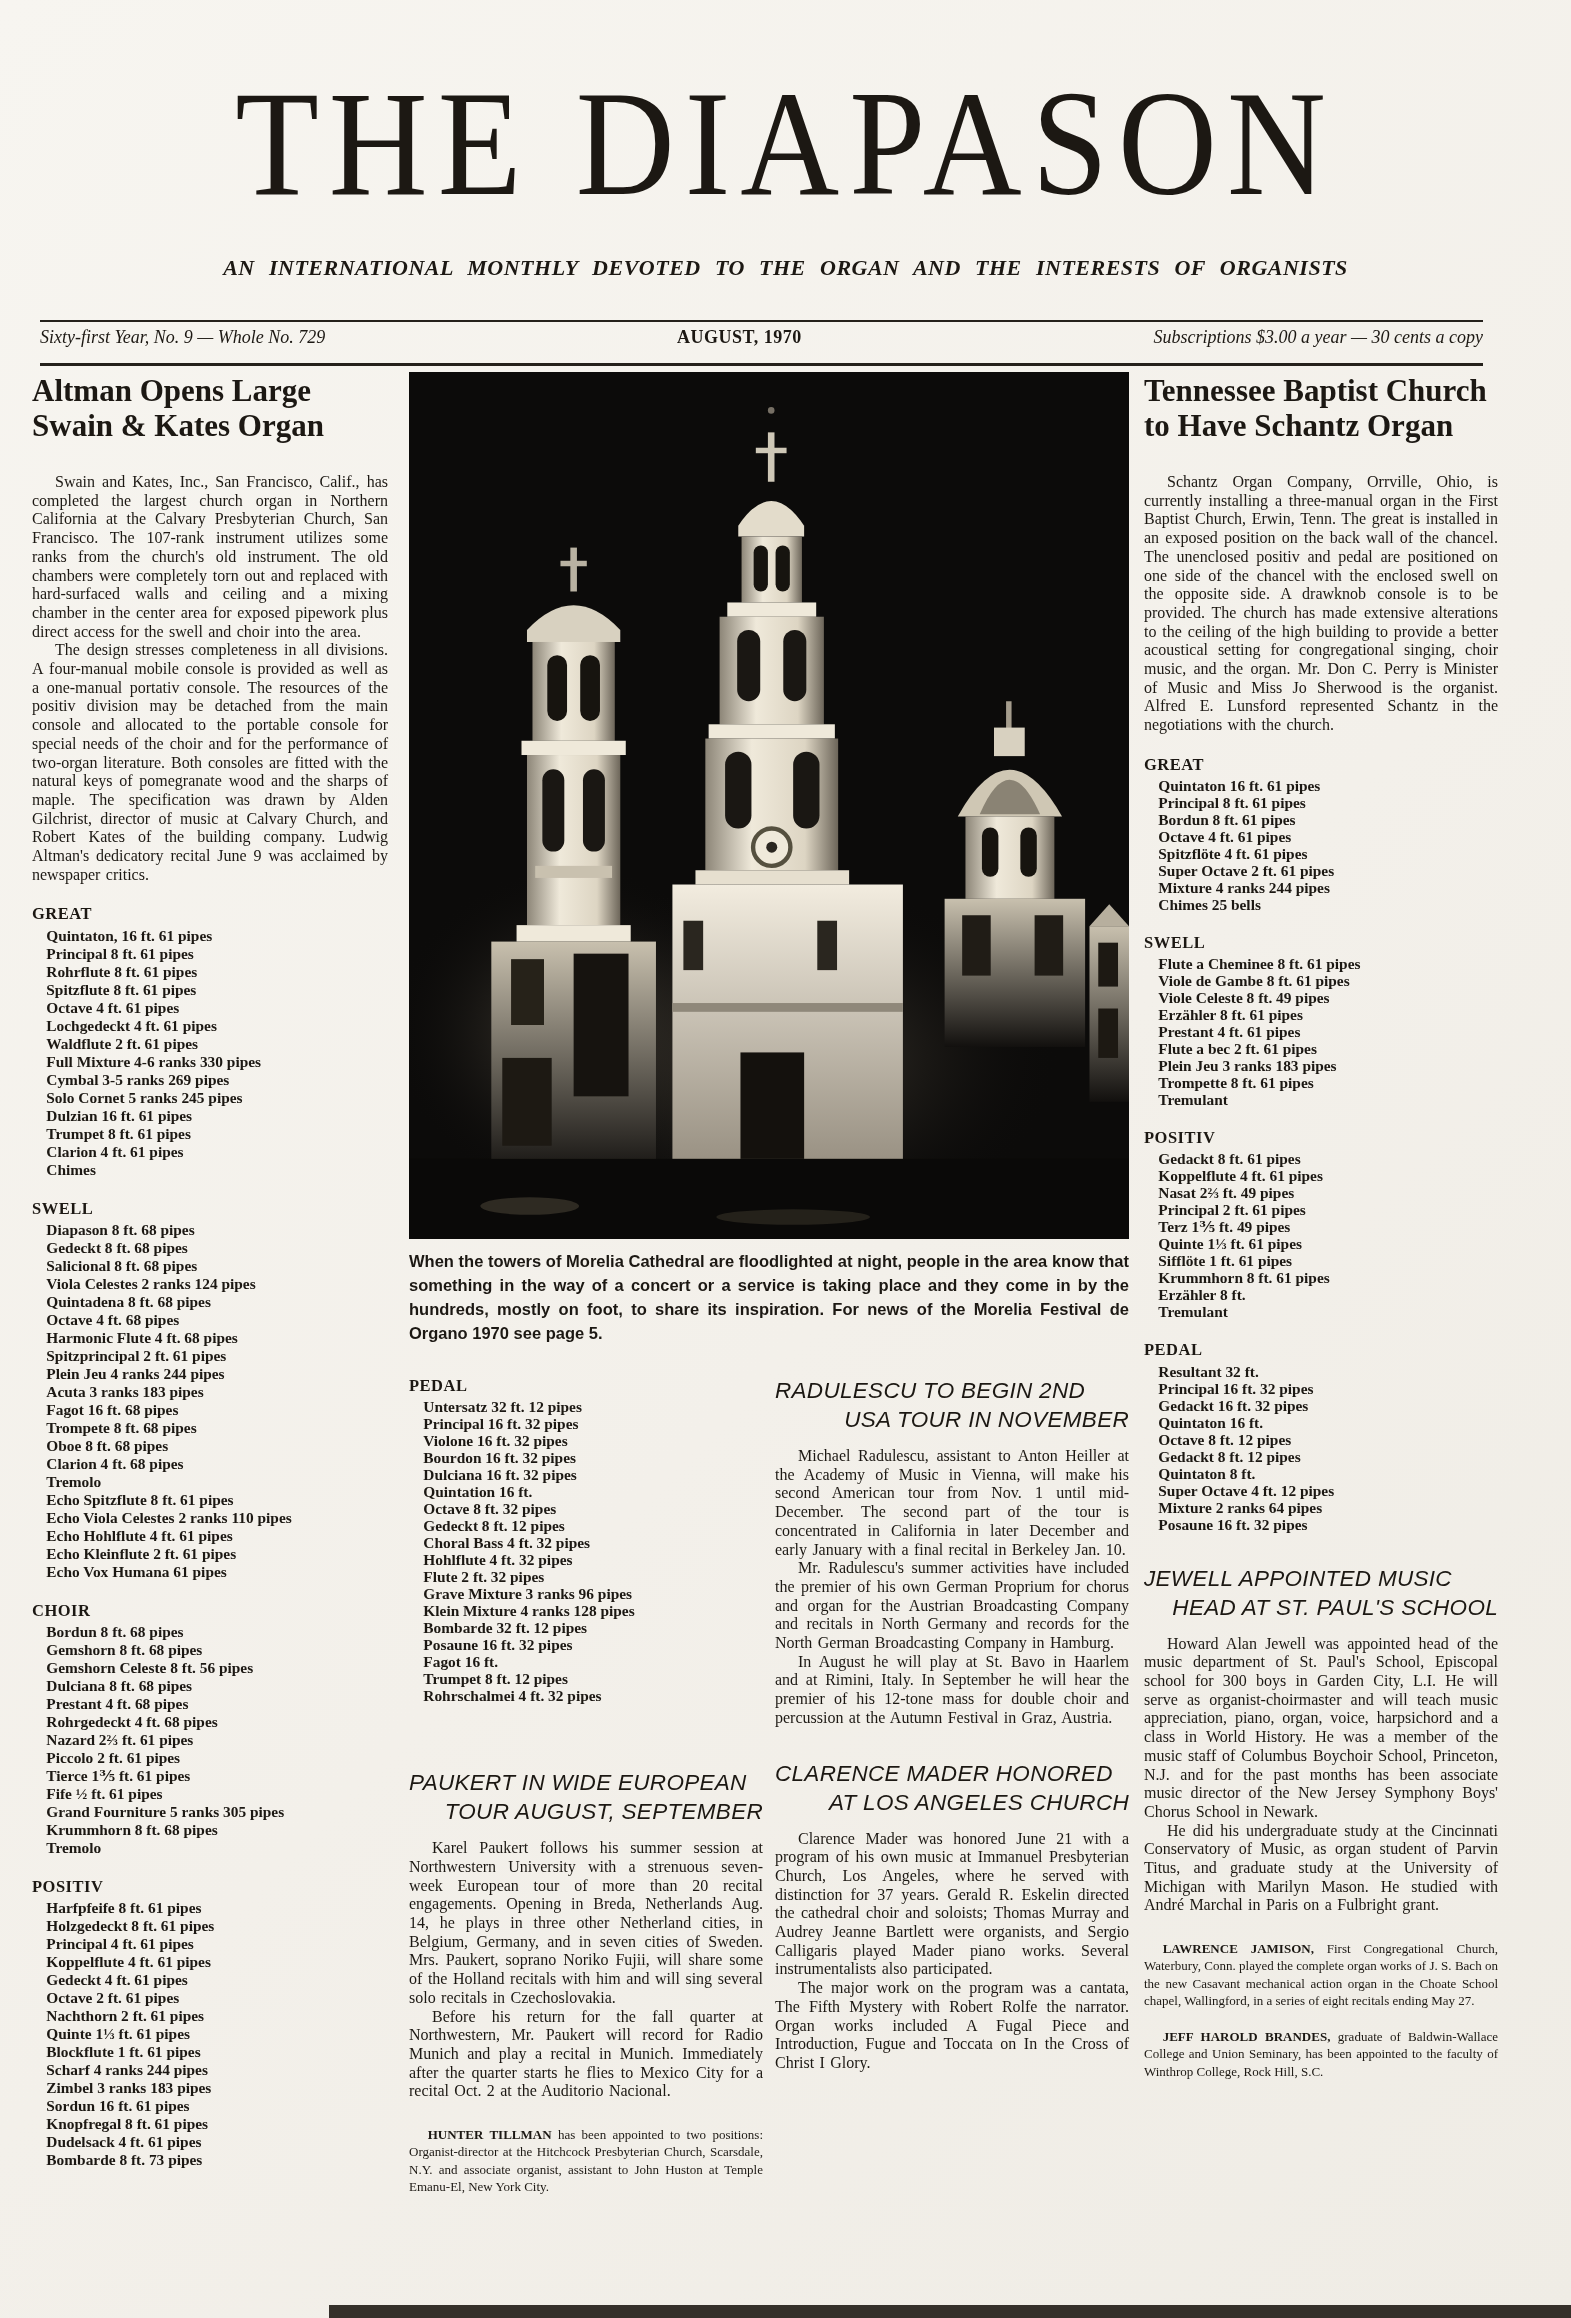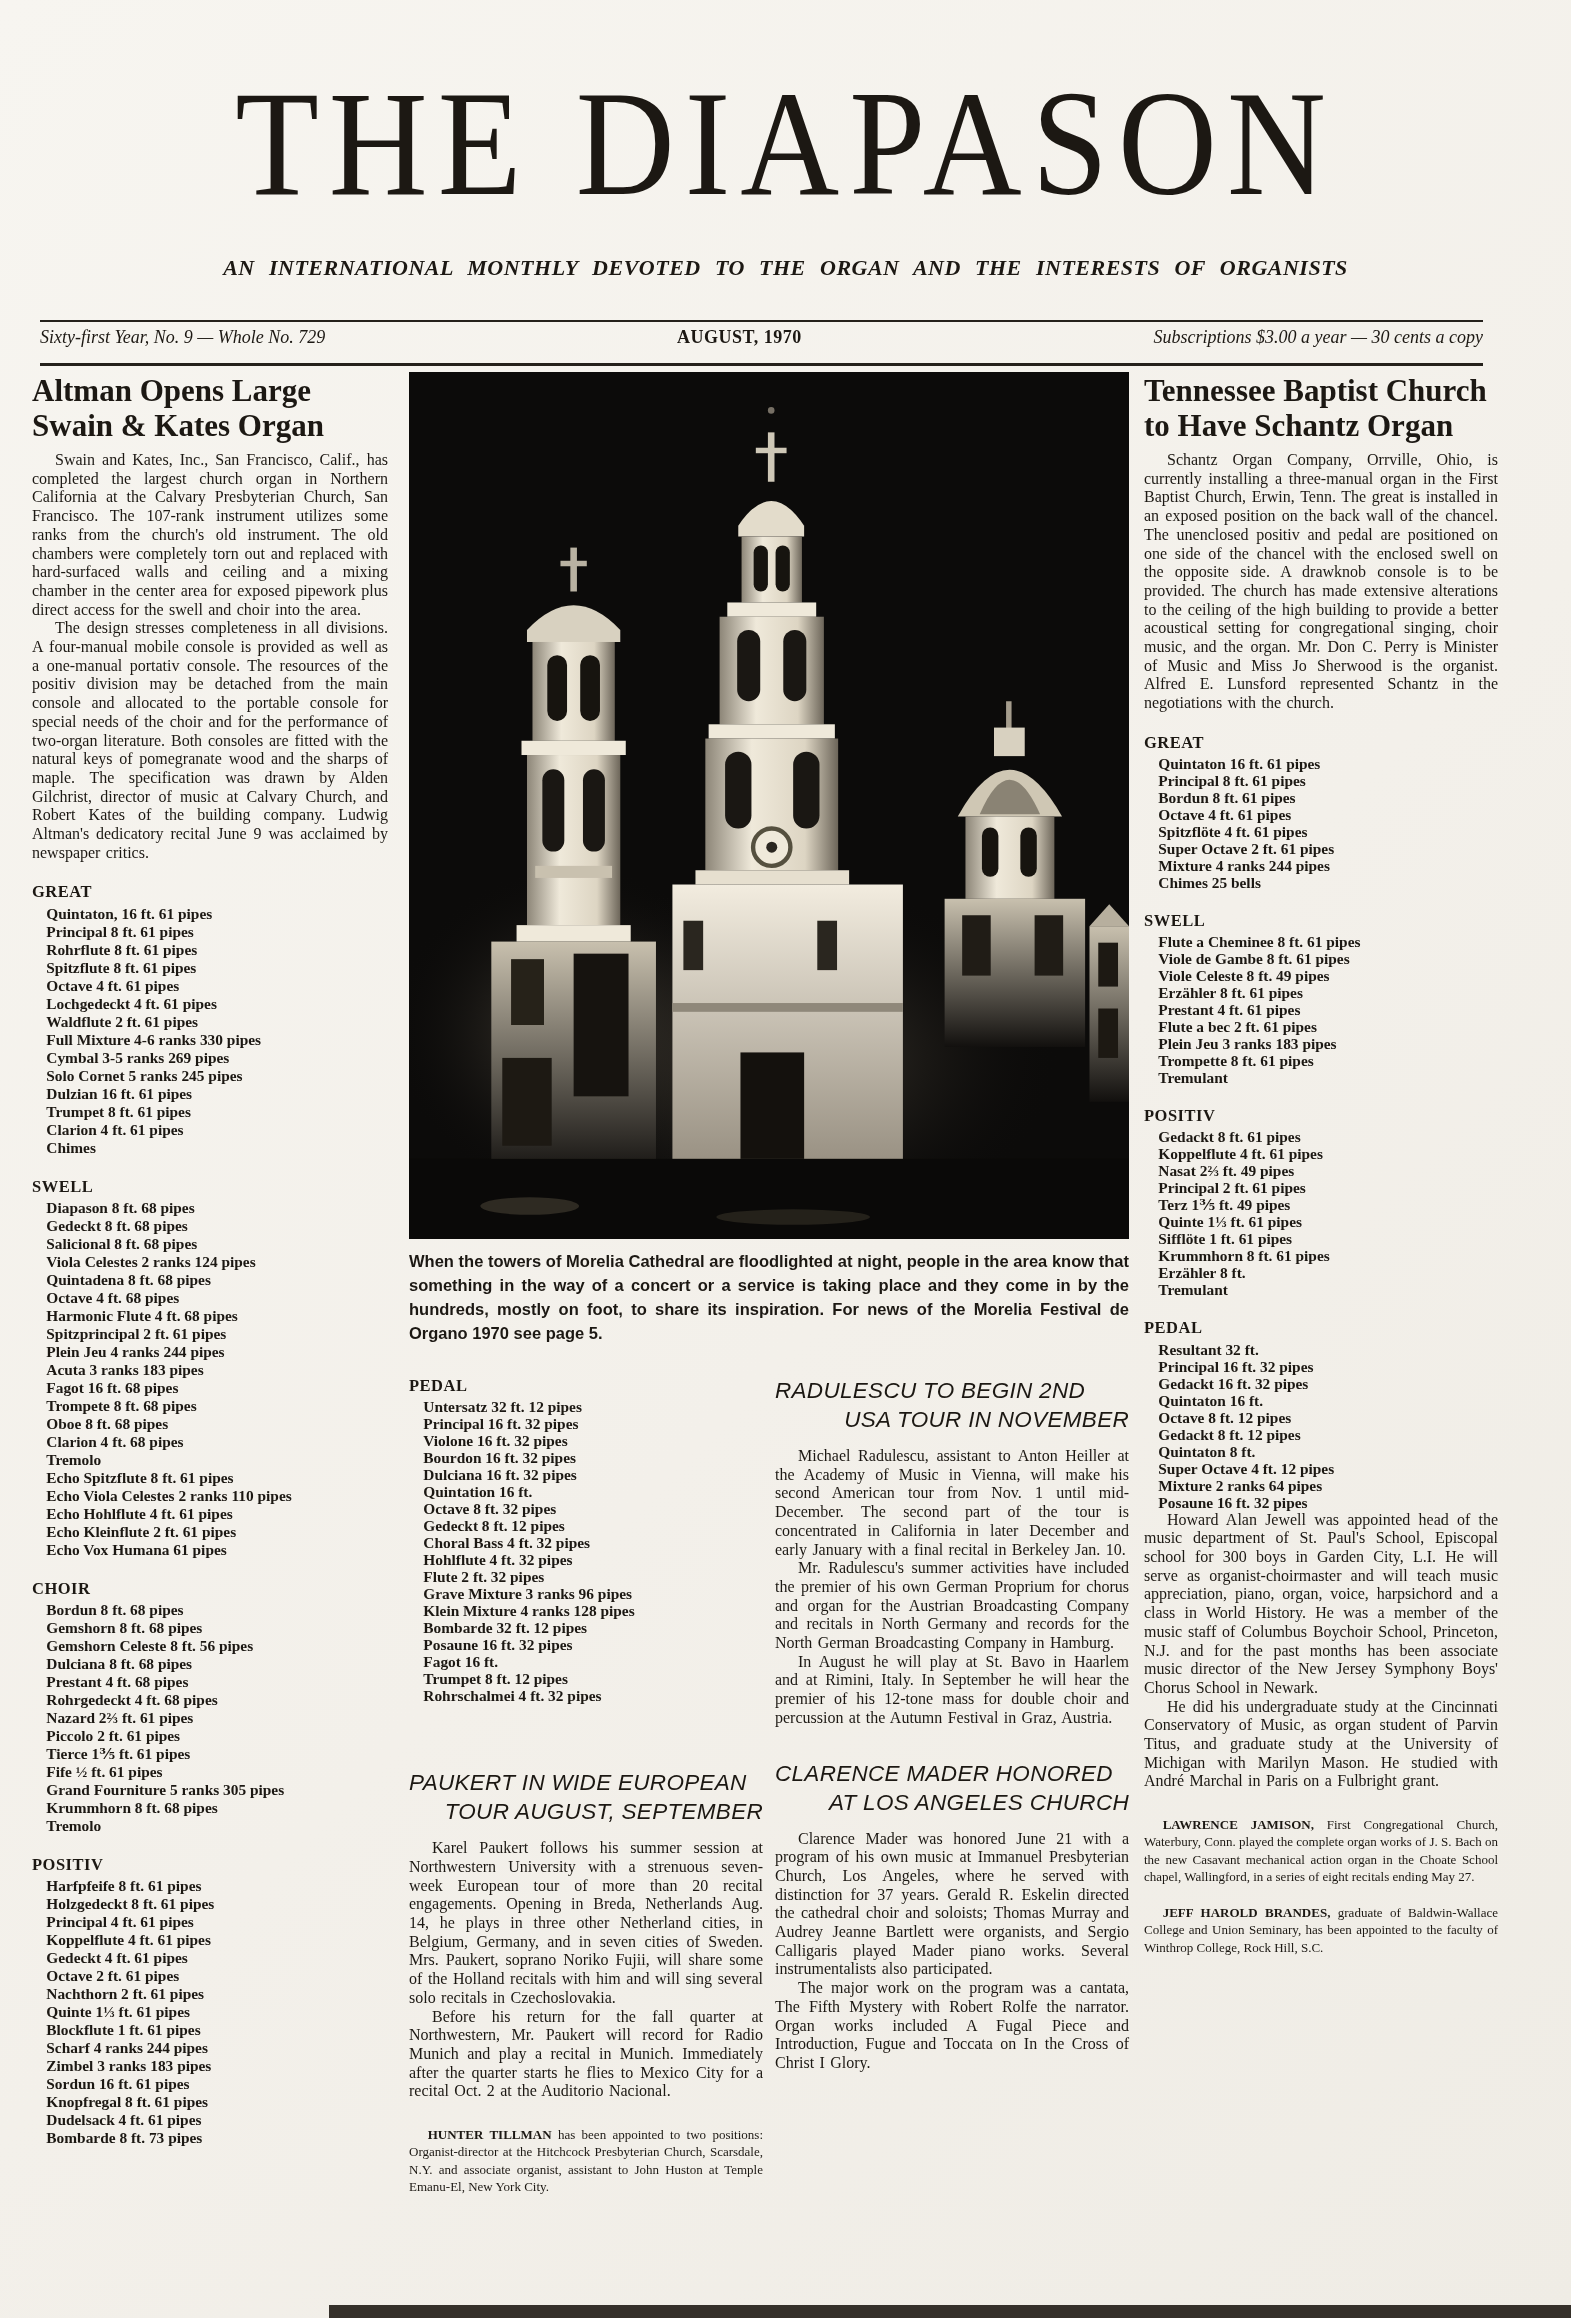--- a/index.html
+++ b/index.html
@@ -33,21 +33,21 @@
   .dateline .dl-left, .dateline .dl-right { font-style:italic; }
   .dateline .dl-center { font-weight:bold; letter-spacing:0.5px; }
   
   .col { position:absolute; text-align:justify; }
   #col-left     { left:32px;   top:373px;  width:356px; }
   #photo-block  { left:409px;  top:372px;  width:720px; }
   #col-midleft  { left:409px;  top:1376px; width:354px; }
   #col-midright { left:775px; top:1376px; width:354px; }
   #col-right    { left:1144px; top:373px;  width:354px; }
   
-  .art-headline { font-size:31px; font-weight:bold; line-height:35px; text-align:left; margin:0 0 8px 0; }
+  .art-headline { font-size:31px; font-weight:bold; line-height:35px; text-align:left; margin:0 0 30px 0; }
   .body-par { margin:0; text-indent:23px; font-size:16px; line-height:18.7px; word-spacing:1.4px; }
   .division { margin-top:20px; }
   .division-heading { text-align:left; font-weight:bold; font-size:16.5px; letter-spacing:0.5px; margin-bottom:2.2px; }
   .stop-line { font-weight:bold; font-size:15.4px; line-height:18px; padding-left:14.3px; text-align:left; }
   .tight .stop-line { line-height:17px; }
   .news-headline {
     font-family:"Liberation Sans","DejaVu Sans",sans-serif;
     font-weight:normal; font-style:italic; font-size:22.5px; line-height:29px;
     margin:0 0 13px 0; text-align:left; letter-spacing:0.3px;
   }
@@ -390,20 +390,24 @@
           <div class="stop-line">Quintaton 16 ft.</div>
           <div class="stop-line">Octave 8 ft. 12 pipes</div>
           <div class="stop-line">Gedackt 8 ft. 12 pipes</div>
           <div class="stop-line">Quintaton 8 ft.</div>
           <div class="stop-line">Super Octave 4 ft. 12 pipes</div>
           <div class="stop-line">Mixture 2 ranks 64 pipes</div>
           <div class="stop-line">Posaune 16 ft. 32 pipes</div>
         </div>
     </div>
 
+    <h3 class="news-headline section-gap">
+      <span>JEWELL APPOINTED MUSIC</span>
+      <span class="hl2">HEAD AT ST. PAUL'S SCHOOL</span>
+    </h3>
     <div>
         <p class="body-par">Howard Alan Jewell was appointed head of the music department of St. Paul's School, Episcopal school for 300 boys in Garden City, L.I. He will serve as organist-choirmaster and will teach music appreciation, piano, organ, voice, harpsichord and a class in World History. He was a member of the music staff of Columbus Boychoir School, Princeton, N.J. and for the past months has been associate music director of the New Jersey Symphony Boys' Chorus School in Newark.</p>
         <p class="body-par">He did his undergraduate study at the Cincinnati Conservatory of Music, as organ student of Parvin Titus, and graduate study at the University of Michigan with Marilyn Mason. He studied with André Marchal in Paris on a Fulbright grant.</p>
       </div>
 
     <p class="note">
       <b>LAWRENCE JAMISON,</b>
       <span>First Congregational Church, Waterbury, Conn. played the complete organ works of J. S. Bach on the new Casavant mechanical action organ in the Choate School chapel, Wallingford, in a series of eight recitals ending May 27.</span>
     </p>
     <p class="note" style="margin-top:18.7px">

